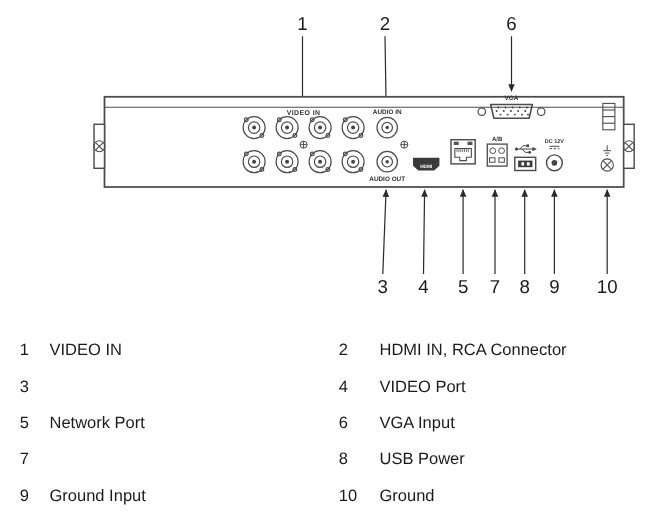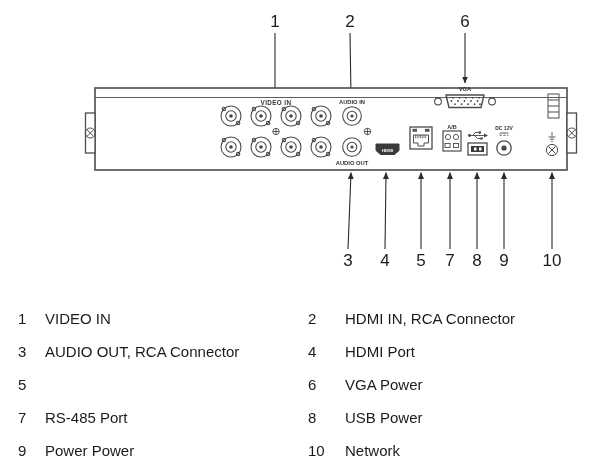--- a/index.html
+++ b/index.html
@@ -264,42 +264,41 @@
   <div class="legend-item">
     <span class="num">1</span>
     <span class="lbl">VIDEO IN</span>
   </div>
   <div class="legend-item">
     <span class="num">2</span>
     <span class="lbl">HDMI IN, RCA Connector</span>
   </div>
   <div class="legend-item">
     <span class="num">3</span>
-    <span class="lbl">AUDIO OUT, RCA Connector</span>
   </div>
   <div class="legend-item">
     <span class="num">4</span>
-    <span class="lbl">HDMI Port</span>
+    <span class="lbl">VIDEO Port</span>
   </div>
   <div class="legend-item">
     <span class="num">5</span>
+    <span class="lbl">Network Port</span>
   </div>
   <div class="legend-item">
     <span class="num">6</span>
-    <span class="lbl">VGA Power</span>
+    <span class="lbl">VGA Input</span>
   </div>
   <div class="legend-item">
     <span class="num">7</span>
-    <span class="lbl">RS-485 Port</span>
   </div>
   <div class="legend-item">
     <span class="num">8</span>
     <span class="lbl">USB Power</span>
   </div>
   <div class="legend-item">
     <span class="num">9</span>
-    <span class="lbl">Power Power</span>
+    <span class="lbl">Ground Input</span>
   </div>
   <div class="legend-item">
     <span class="num">10</span>
-    <span class="lbl">Network</span>
+    <span class="lbl">Ground</span>
   </div>
 </div>
 
 </body></html>

